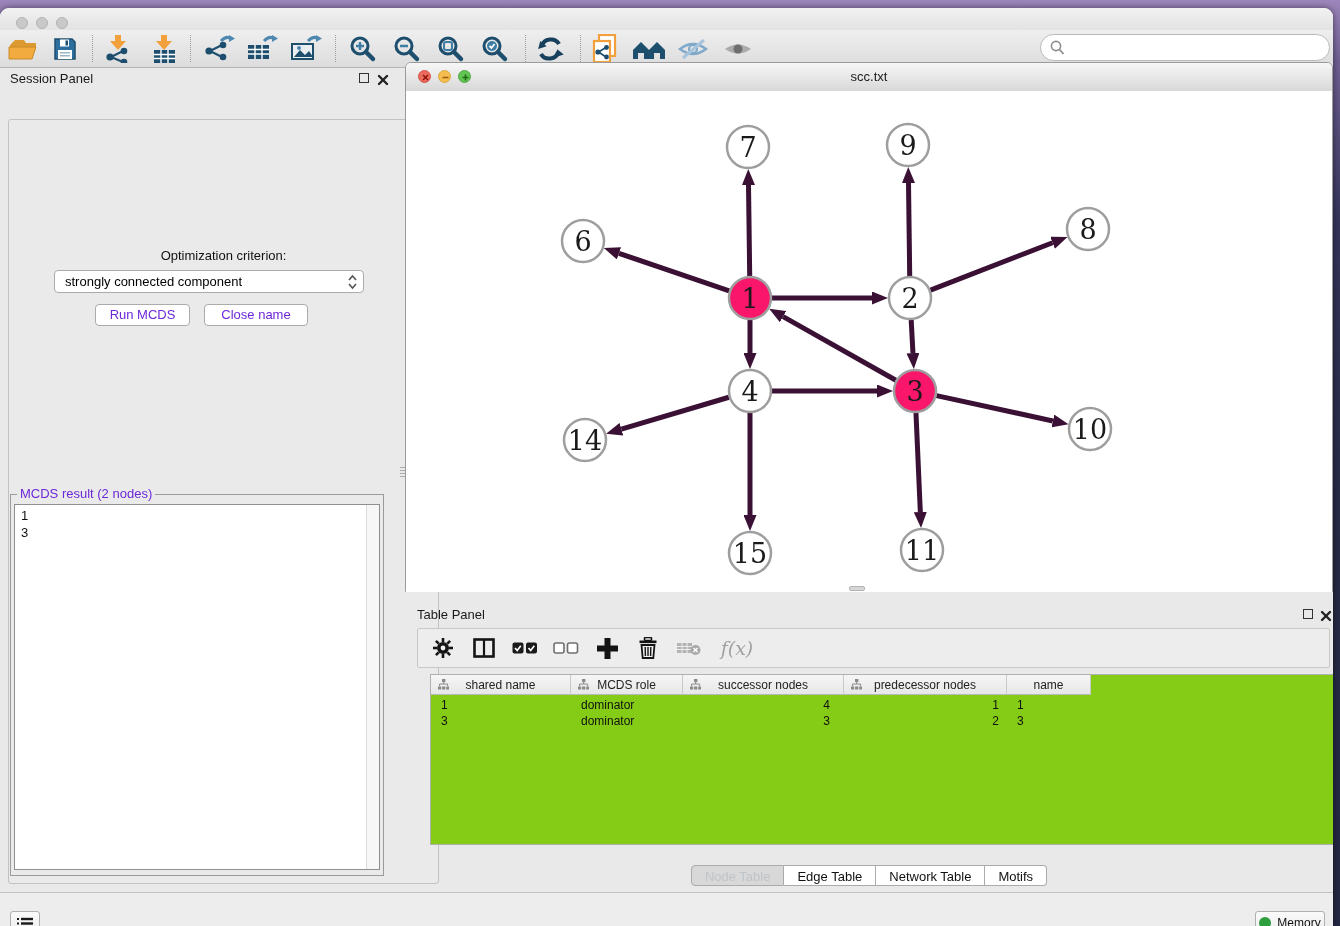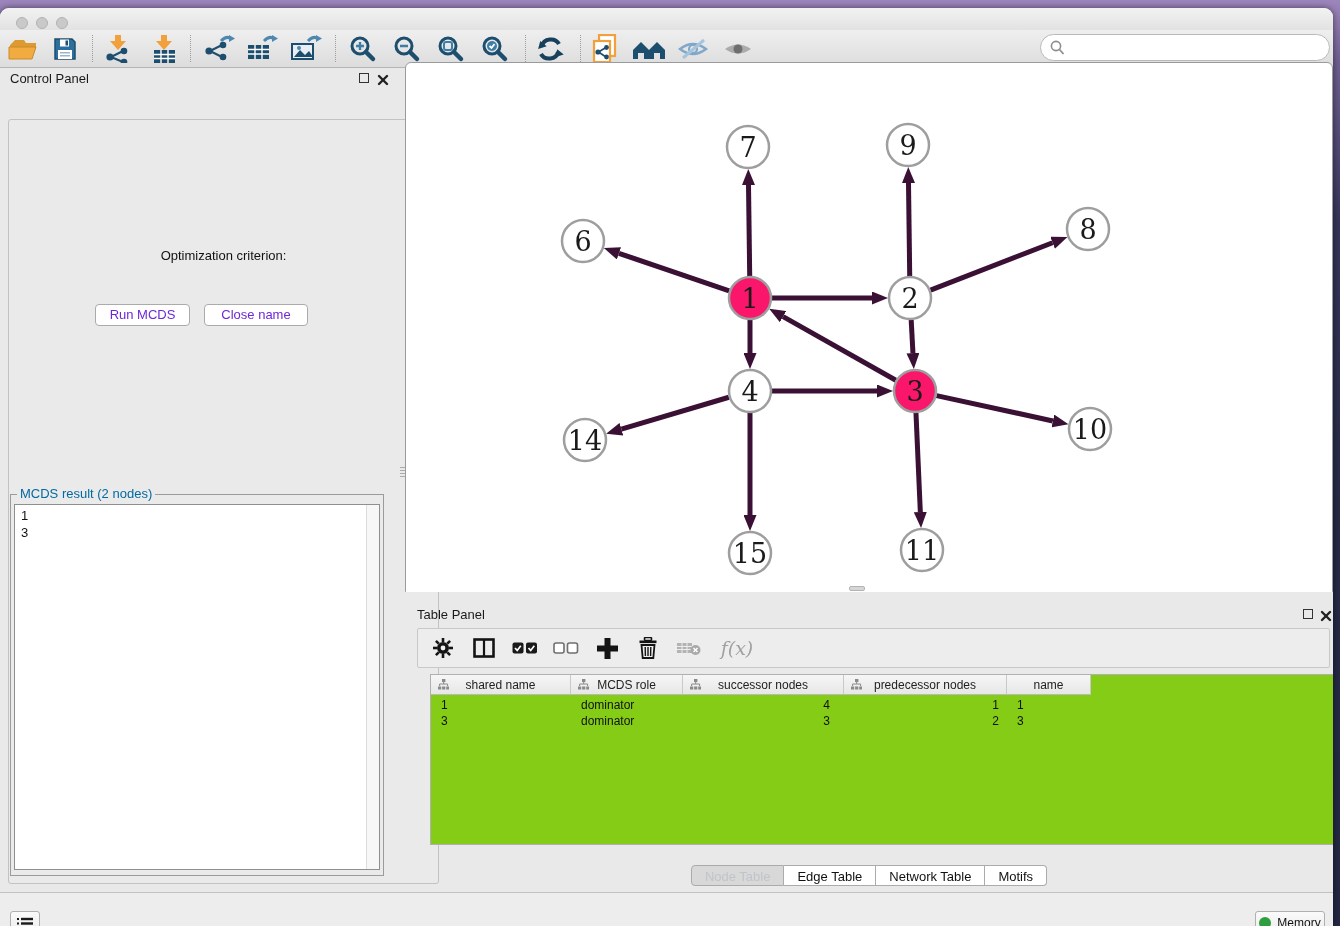--- a/index.html
+++ b/index.html
@@ -48,21 +48,21 @@
   .cpbody{position:absolute;left:8px;top:111px;width:431px;height:765px;background:#eaeaea;
     border:1px solid #c2c2c2;border-radius:3px;box-sizing:border-box;}
   .optlabel{position:absolute;left:0;right:0;top:128px;text-align:center;font-size:13px;color:#111;}
   .dropdown{position:absolute;left:45px;top:150px;width:310px;height:23px;background:#fff;
     border:1px solid #ababab;border-radius:4px;box-sizing:border-box;font-size:13px;}
   .dropdown .val{position:absolute;left:10px;top:3px;}
   .dropdown .stepper{position:absolute;right:6px;top:3px;}
   .pushbtn{position:absolute;height:22px;background:#fff;border:1px solid #ababab;border-radius:4px;
     box-sizing:border-box;font-size:13px;text-align:center;line-height:20px;color:#6d28d9;}
   .mcdsField{position:absolute;left:10px;top:486px;width:374px;height:382px;border:1px solid #9b9b9b;box-sizing:border-box;}
-  .mcdsField .legend{position:absolute;top:-9px;left:6px;background:#eaeaea;padding:0 3px;font-size:13px;color:#0369a1;}
+  .mcdsField .legend{position:absolute;top:-9px;left:6px;background:#eaeaea;padding:0 3px;font-size:13px;color:#6d28d9;}
   .resultBox{position:absolute;left:3px;top:9px;right:3px;bottom:5px;background:#fff;border:1px solid #8f8f8f;}
   .resultText{position:absolute;left:6px;top:2px;font-size:13px;line-height:17px;white-space:pre-line;color:#111;}
   .vtrack{position:absolute;right:0;top:0;bottom:0;width:12px;background:#f7f7f7;border-left:1px solid #dcdcdc;}
   
   .netwin{position:absolute;left:405px;top:54px;width:928px;height:530px;
     border:1px solid #9a9a9a;border-radius:6px 6px 0 0;box-sizing:border-box;background:#fff;}
   .netbar{position:absolute;left:0;top:0;right:0;height:28px;background:linear-gradient(#f7f7f7,#d8d8d8);
     border-bottom:1px solid #a5a5a5;border-radius:5px 5px 0 0;}
   .netbar .title{position:absolute;left:0;right:0;top:6px;text-align:center;font-size:13px;color:#1a1a1a;}
   .traffic{position:absolute;top:7px;width:13px;height:13px;border-radius:50%;box-sizing:border-box;}
@@ -267,50 +267,83 @@
 
     <div class="searchbox">
       <svg width="15" height="16">
         <circle cx="6" cy="6" r="4.6" fill="none" stroke="#8d8d8d" stroke-width="1.6"></circle>
         <line x1="9.5" y1="9.5" x2="13.5" y2="14" stroke="#8d8d8d" stroke-width="1.8"></line>
       </svg>
       <input placeholder="" style="">
     </div>
   </div>
 
-  <div class="phead" style="left:10px;top:63px">Control Panel</div>
+  <div class="phead" style="left:10px;top:63px">Session Panel</div>
   <span class="floatBtn" style="left:359px;top:65px"></span>
   <span class="closeBtn" style="left:377px;top:64px">
     <svg width="12" height="12">
       <g stroke="#222" stroke-width="2.4" stroke-linecap="round">
           <line x1="2" y1="2" x2="10" y2="10"></line>
           <line x1="10" y1="2" x2="2" y2="10"></line>
         </g>
     </svg>
   </span>
 
 
   <div class="cpbody">
     <div class="optlabel">Optimization criterion:</div>
+    <div class="dropdown">
+      <span class="val">strongly connected component</span>
+      <span class="stepper">
+        <svg width="9" height="16">
+            <path d="M1,6 l3.5,-4 l3.5,4" fill="none" stroke="#555" stroke-width="1.6"></path>
+            <path d="M1,10 l3.5,4 l3.5,-4" fill="none" stroke="#555" stroke-width="1.6"></path>
+          </svg>
+      </span>
+    </div>
     <div class="pushbtn" style="left:86px;top:184px;width:95px">Run MCDS</div>
     <div class="pushbtn" style="left:195px;top:184px;width:104px">Close name</div>
   </div>
 
   <div class="mcdsField">
     <span class="legend">MCDS result (2 nodes)</span>
     <div class="resultBox">
       <div class="resultText">1
 3</div>
       <div class="vtrack"></div>
     </div>
   </div>
 
   <div class="divgrip"></div>
 
   <div class="netwin">
+    <div class="netbar">
+      <span class="traffic" style="left:12px;background:#ed6a5f;border:1px solid #d45348">
+        <svg width="11" height="11" style="margin:2px">
+            <g stroke="#8c130a" stroke-width="1.4">
+              <line x1="2" y1="2" x2="7" y2="7"></line>
+              <line x1="7" y1="2" x2="2" y2="7"></line>
+            </g>
+          </svg>
+      </span>
+      <span class="traffic" style="left:32px;background:#f5bd4f;border:1px solid #dda940">
+        <svg width="11" height="11" style="margin:2px">
+            <line x1="1.5" y1="4.5" x2="7.5" y2="4.5" stroke="#985d14" stroke-width="1.6"></line>
+          </svg>
+      </span>
+      <span class="traffic" style="left:52px;background:#62c554;border:1px solid #51a943">
+        <svg width="11" height="11" style="margin:2px">
+            <g stroke="#1d6b12" stroke-width="1.6">
+              <line x1="1.5" y1="4.5" x2="7.5" y2="4.5"></line>
+              <line x1="4.5" y1="1.5" x2="4.5" y2="7.5"></line>
+            </g>
+          </svg>
+      </span>
+      <div class="title">scc.txt</div>
+    </div>
     <div class="canvas">
       <svg id="graph-svg" width="926" height="501">
           <defs>
             <marker id="arrow" viewBox="0 0 16 13" markerWidth="16" markerHeight="13" refX="0" refY="6.5" orient="auto" markerUnits="userSpaceOnUse">
               <path d="M0,0 L16,6.5 L0,13 z" fill="#3A1134"></path>
             </marker>
           </defs>
           <line x1="343.7086348276299" y1="185.0019294860588" x2="342.50326711591197" y2="93.996667251353" stroke="#3A1134" stroke-width="5" marker-end="url(#arrow)"></line>
           <line x1="323.17937343425336" y1="199.89355859732" x2="212.96290043174423" y2="162.2747624228109" stroke="#3A1134" stroke-width="5" marker-end="url(#arrow)"></line>
           <line x1="366" y1="207" x2="466" y2="207" stroke="#3A1134" stroke-width="5" marker-end="url(#arrow)"></line>

